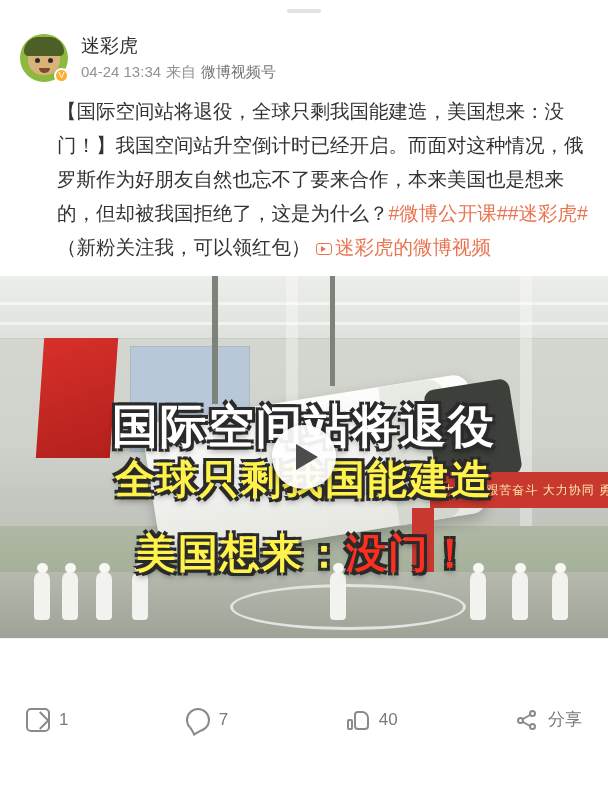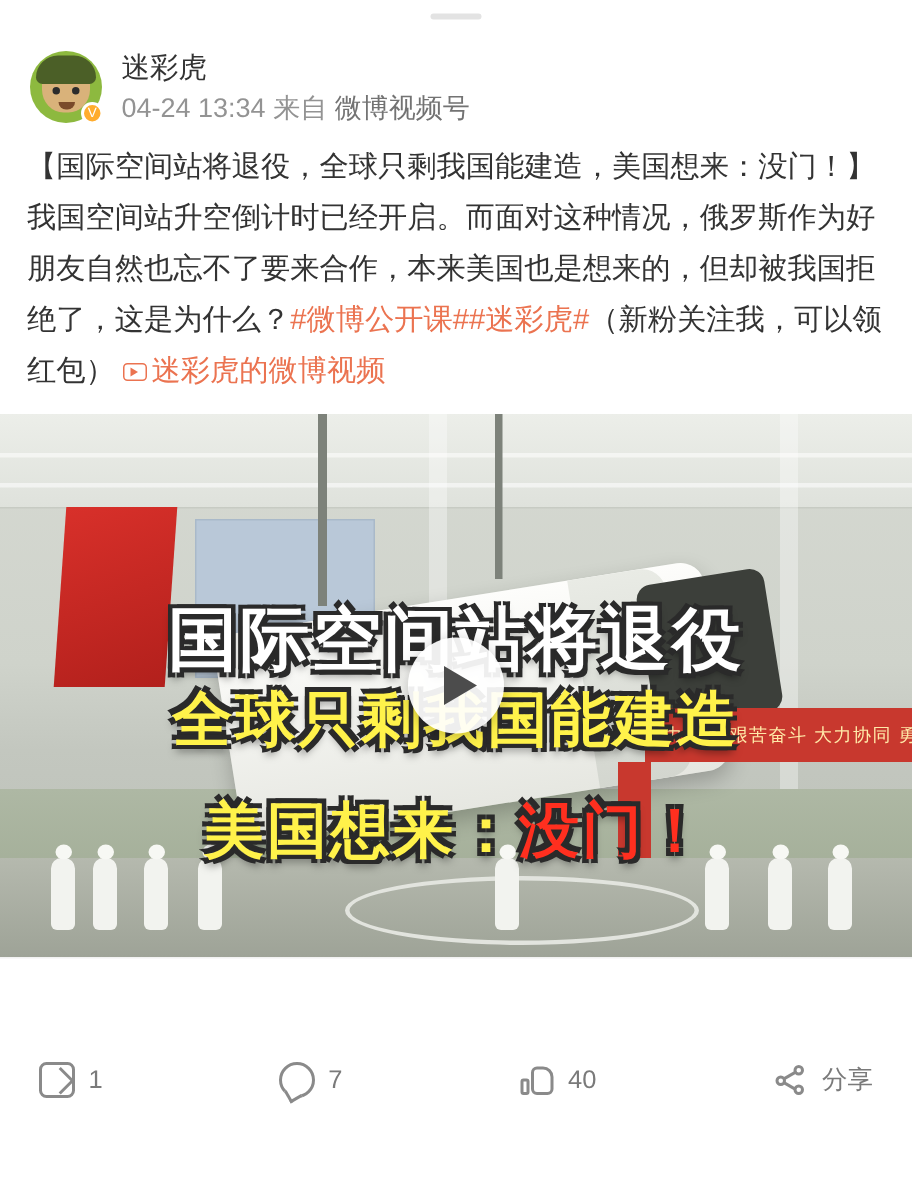--- a/index.html
+++ b/index.html
@@ -122,21 +122,21 @@
     min-width: 0;
   }
   .nickname {
     font-size: 19px;
     color: #333333;
     line-height: 24px;
     margin-bottom: 4px;
     font-weight: normal;
   }
   .meta {
-    font-size: 18px;
+    font-size: 15px;
     color: #939393;
     line-height: 20px;
     display: flex;
     align-items: center;
     gap: 5px;
     white-space: nowrap;
     text-align: center;
   }
   .meta .meta-source { color: #737373; }
   .follow-btn {
@@ -156,20 +156,21 @@
   }
 
   
   .post-body {
     padding: 6px 18px 12px 18px;
     font-size: 19.5px;
     line-height: 34px;
     color: #333333;
     flex: 0 0 auto;
     word-break: break-word;
+    margin-left: 39px;
   }
   .post-body .hl { color: #eb7350; }
   .video-link {
     color: #eb7350;
     display: inline;
     white-space: nowrap;
   }
   .video-link .vicon {
     display: inline-block;
     width: 16px;
@@ -332,21 +333,20 @@
     left: 0; right: 0;
     top: 126px;
     text-align: center;
     pointer-events: none;
   }
   .cap {
     font-weight: bold;
     letter-spacing: 2px;
     line-height: 1.08;
     margin: 0 0 6px 0;
-    font-family: Liberation Serif, serif;
   }
   .cap1 {
     font-size: 46px;
     color: #ffffff;
     text-shadow:
       -3px -3px 0 #2a2a2a, 3px -3px 0 #2a2a2a,
       -3px 3px 0 #2a2a2a, 3px 3px 0 #2a2a2a,
       0 4px 6px rgba(0,0,0,0.5);
   }
   .cap2 {

